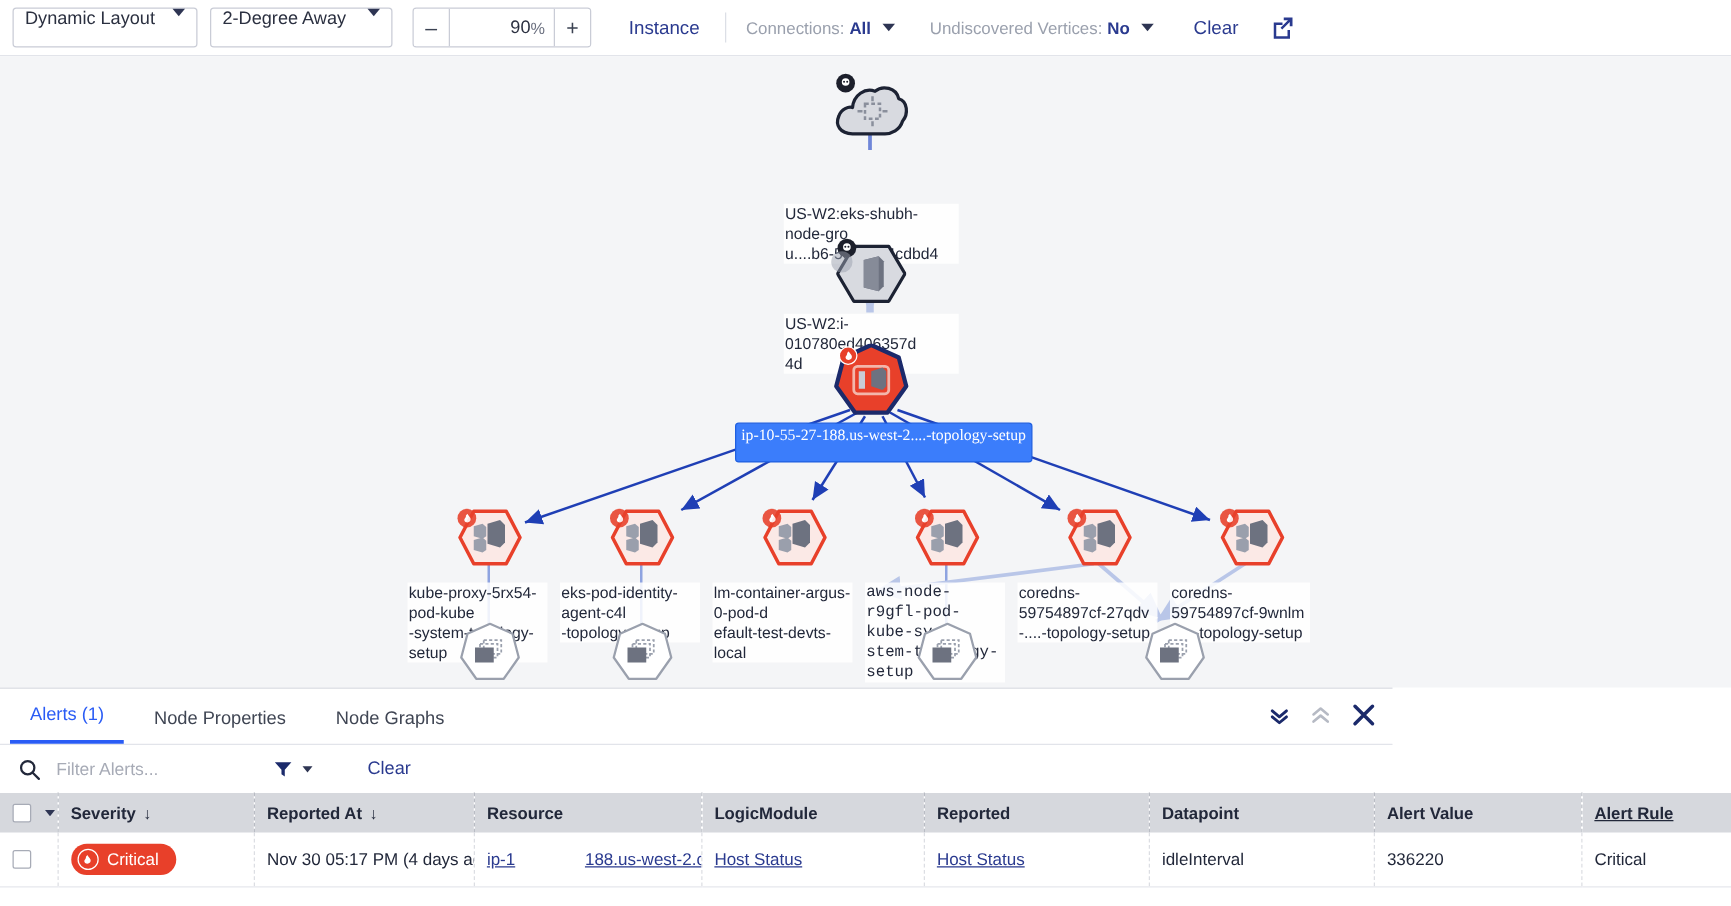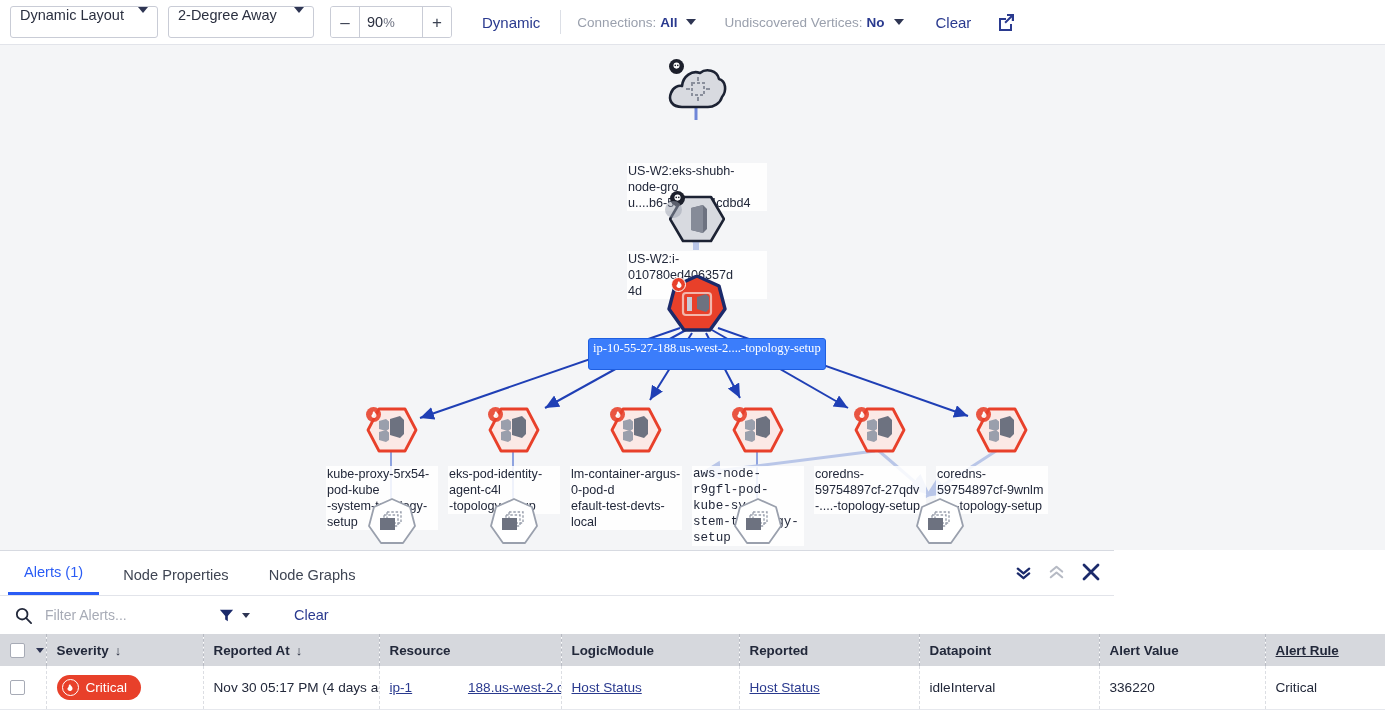--- a/index.html
+++ b/index.html
@@ -34,22 +34,22 @@
   .zoomgrp {
     height: 32px; display: flex; align-items: stretch;
     border: 1px solid #c9ccd6; border-radius: 3px; overflow: hidden; background: #fff;
   }
   .zoomgrp button {
     width: 28px; border: none; background: #fff; font-size: 17px; color: #3b4252;
     cursor: pointer; font-family: "Liberation Sans", sans-serif; line-height: 1;
   }
   .zoomgrp .divz { width: 1px; background: #c9ccd6; }
   .zoomval {
-    width: 62px; display: flex; align-items: center; justify-content: flex-start;
-    padding: 0 7px; font-size: 14.5px; color: #2b3040;
+    width: 62px; display: flex; align-items: center; justify-content: flex-end;
+    padding: 0 7px; font-size: 14.5px; color: #2b3040; margin-left: 21px;
   }
   .zoomval .pct { color: #6c7180; font-size: 13px; }
   .tbtn {
     font-size: 15px; color: #2a3a8f; background: none; border: none; cursor: pointer;
     padding: 0 14px; height: 32px; font-family: "Liberation Sans", sans-serif;
   }
   .vdiv { width: 1px; height: 24px; background: #dcdfe6; margin: 0 6px; }
   .ddlabel { font-size: 13.5px; color: #9aa0ad; margin-left: 10px; }
   .ddval { font-size: 13.5px; color: #2a3a8f; font-weight: bold; margin-left: 4px; }
   .ddwrap { display: flex; align-items: center; cursor: pointer; }
@@ -152,21 +152,21 @@
       <button>–</button>
       <div class="divz"></div>
       <div class="zoomval">
         <span>90</span>
         <span class="pct">%</span>
       </div>
       <div class="divz"></div>
       <button>+</button>
     </div>
 
-    <button class="tbtn" style="margin-left:16px;">Dynamic</button>
+    <button class="tbtn" style="margin-left:16px;">Instance</button>
 
     <div class="vdiv"></div>
 
     <div class="ddwrap">
       <span class="ddlabel">Connections:</span>
       <span class="ddval">All</span>
       <span class="caret"></span>
     </div>
 
     <div class="ddwrap" style="margin-left:14px;">

